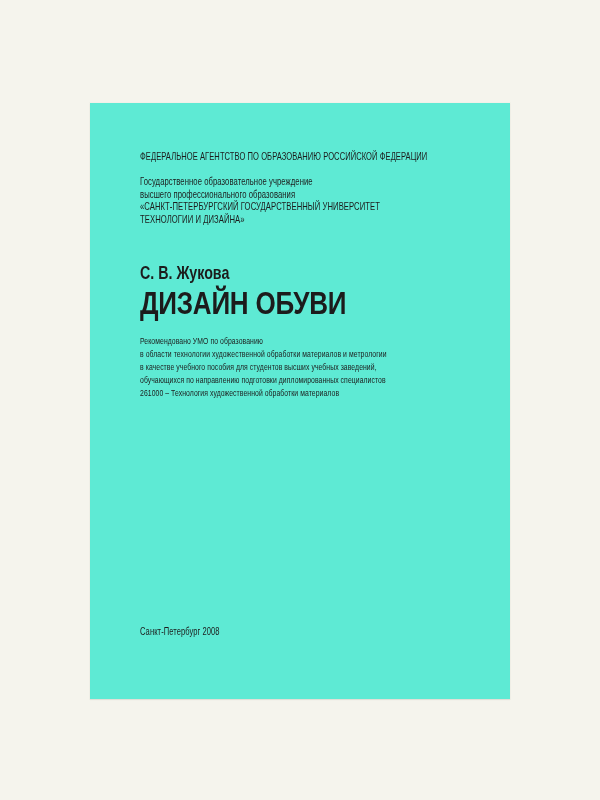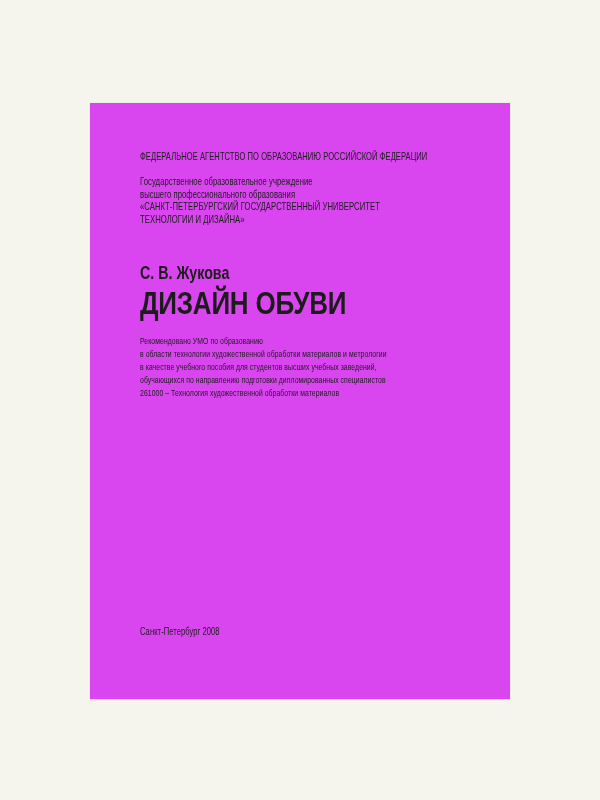--- a/index.html
+++ b/index.html
@@ -18,21 +18,21 @@
   .canvas {
     position: absolute;
     inset: 0;
   }
   .paper {
     position: absolute;
     left: 90px;
     top: 103px;
     width: 420px;
     height: 596px;
-    background: #d946ef;
+    background: #5eead4;
     box-shadow: 0 1px 1px rgba(80,78,60,0.10), 0 0 0 1px rgba(80,78,60,0.02);
   }
   .txt {
     position: absolute;
     left: 50px;
     transform-origin: 0 0;
     white-space: nowrap;
   }
   .agency {
     top: 47px;

